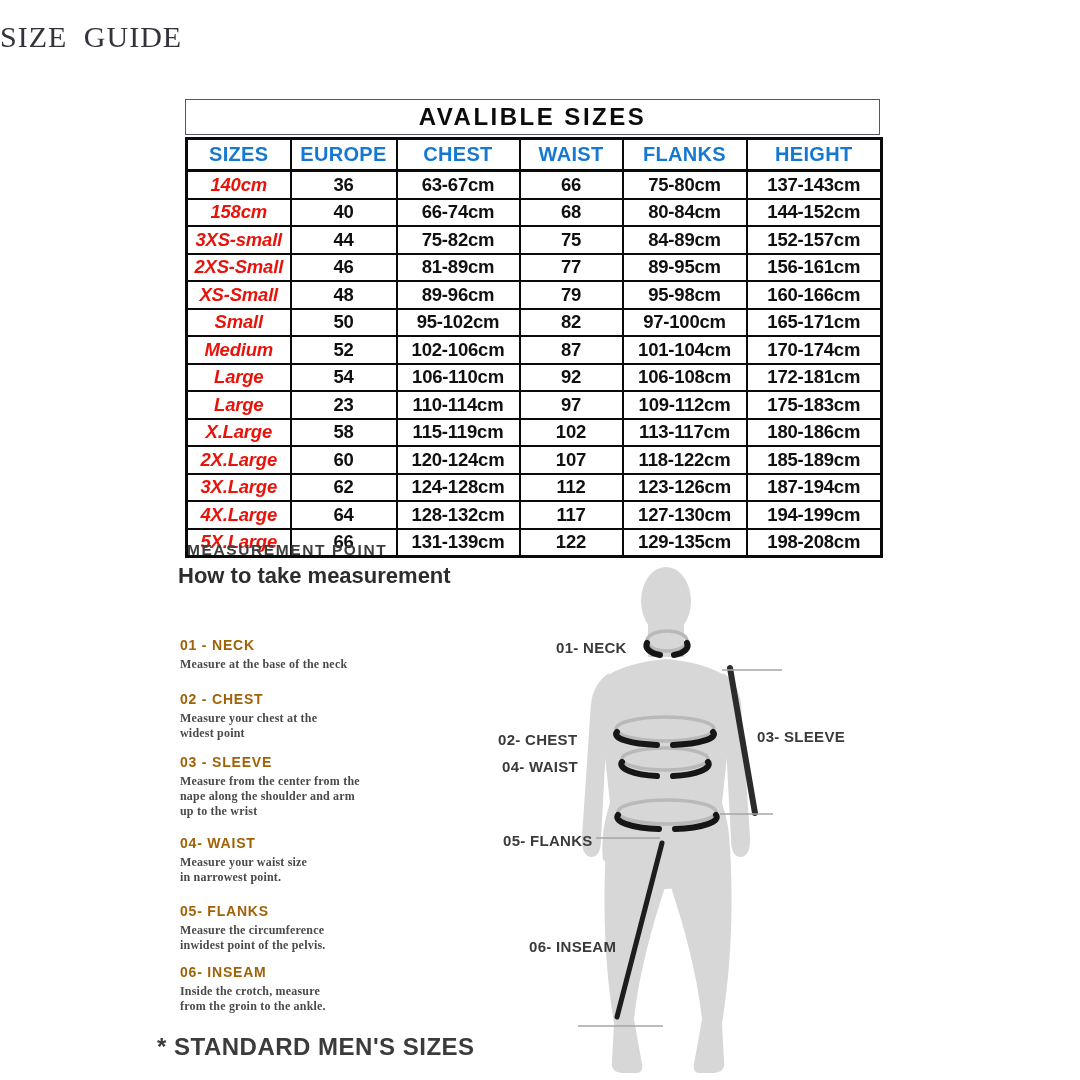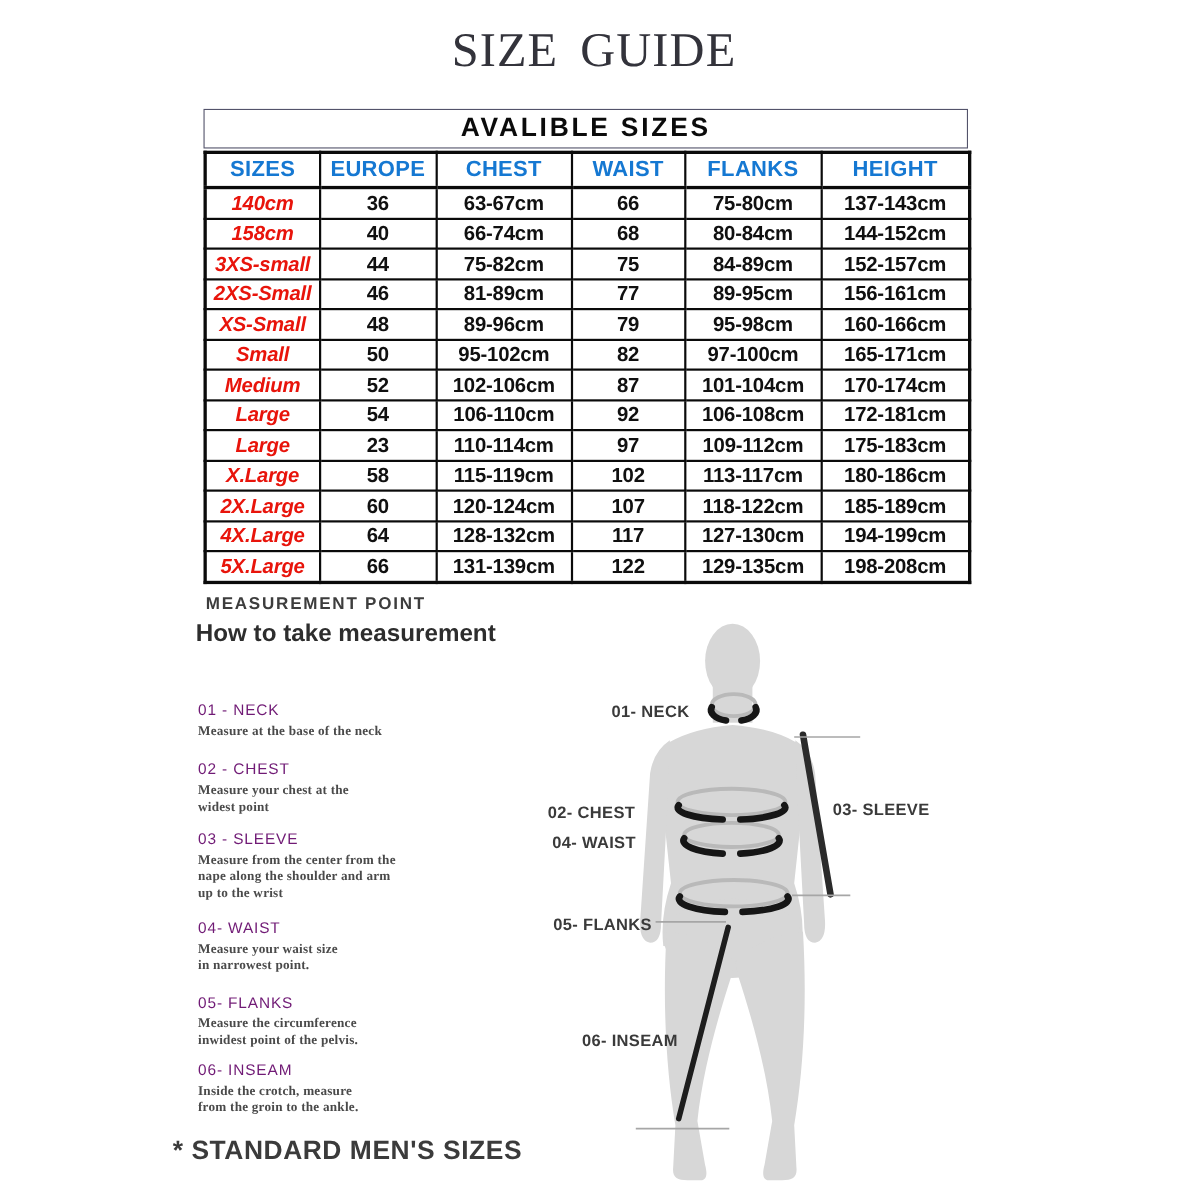--- a/index.html
+++ b/index.html
@@ -1,41 +1,41 @@
 <!DOCTYPE html>
 <html style="--blue: #1578d2; --red: #e8140b; --gray: #d7d7d7;"><head>
 <meta charset="utf-8">
 <style>
   html,body{margin:0;padding:0;background:#fff;}
   .canvas{position:relative;width:1080px;height:1080px;background:#ffffff;overflow:hidden;
           font-family:"Liberation Sans",sans-serif;}
   :root{--blue:#1578d2;--red:#e8140b;--gray:#d7d7d7;}
 
-  .page-title{position:absolute;top:20px;left:0;width:100%;margin:0;text-align:center;
-    font-family:"Liberation Serif",serif;font-weight:400;font-size:44px;color:#33333b;
+  .page-title{position:absolute;top:20px;left:0;width:100%;margin:0;text-align:left;
+    font-family:"Liberation Serif",serif;font-weight:400;font-size:30px;color:#33333b;
     letter-spacing:1px;word-spacing:8px;}
 
   .table-wrap{position:absolute;left:185px;top:99px;width:695px;}
   .table-title{box-sizing:border-box;height:36px;border:1.5px solid #53536a;margin-bottom:2px;
     display:flex;align-items:center;justify-content:center;font-weight:900;font-size:24px;
     letter-spacing:2.5px;color:#0b0b0b;}
   table.sizes{border-collapse:collapse;table-layout:fixed;width:695px;border:3px solid #0a0a0a;}
   table.sizes th,table.sizes td{border:2px solid #0a0a0a;text-align:center;vertical-align:middle;
     font-weight:bold;padding:0;overflow:hidden;white-space:nowrap;}
   table.sizes th{height:29px;font-size:20px;color:var(--blue);letter-spacing:0.3px;
     border-bottom:3px solid #0a0a0a;}
   table.sizes td{height:25.5px;font-size:18.5px;color:#101010;letter-spacing:-0.2px;}
   table.sizes td.c-size{color:var(--red);font-style:italic;}
 
   .kicker{position:absolute;left:187px;top:541px;font-size:15.5px;font-weight:bold;
     letter-spacing:1.6px;color:#3d3d3d;text-align:center;}
   .howto{position:absolute;left:178px;top:563px;font-size:22px;font-weight:bold;color:#2d2d2d;}
 
   .m-item{position:absolute;left:180px;width:265px;}
-  .m-label{font-size:14px;font-weight:normal;color:#701a75;letter-spacing:0.8px;}
+  .m-label{font-size:14px;font-weight:bold;color:#a16207;letter-spacing:0.8px;}
   .m-desc{margin-top:4px;font-size:12px;font-weight:bold;color:#4a4a4a;line-height:15px;
     white-space:pre-line;letter-spacing:0.2px;font-family:Liberation Serif, serif;}
 
   .figure-svg{position:absolute;left:480px;top:555px;width:420px;height:530px;}
   .f-label{position:absolute;font-size:15px;font-weight:bold;color:#3a3a3a;
     letter-spacing:0.3px;white-space:nowrap;}
   .footnote{position:absolute;left:157px;top:1033px;font-size:24px;font-weight:bold;
     letter-spacing:0.5px;color:#3b3b3b;}
 </style>
 </head>
@@ -149,20 +149,28 @@
           </tr>
         <tr>
             <td class="c-size">2X.Large</td>
             <td>60</td>
             <td>120-124cm</td>
             <td>107</td>
             <td>118-122cm</td>
             <td>185-189cm</td>
           </tr>
         <tr>
+            <td class="c-size">3X.Large</td>
+            <td>62</td>
+            <td>124-128cm</td>
+            <td>112</td>
+            <td>123-126cm</td>
+            <td>187-194cm</td>
+          </tr>
+        <tr>
             <td class="c-size">4X.Large</td>
             <td>64</td>
             <td>128-132cm</td>
             <td>117</td>
             <td>127-130cm</td>
             <td>194-199cm</td>
           </tr>
         <tr>
             <td class="c-size">5X.Large</td>
             <td>66</td>

